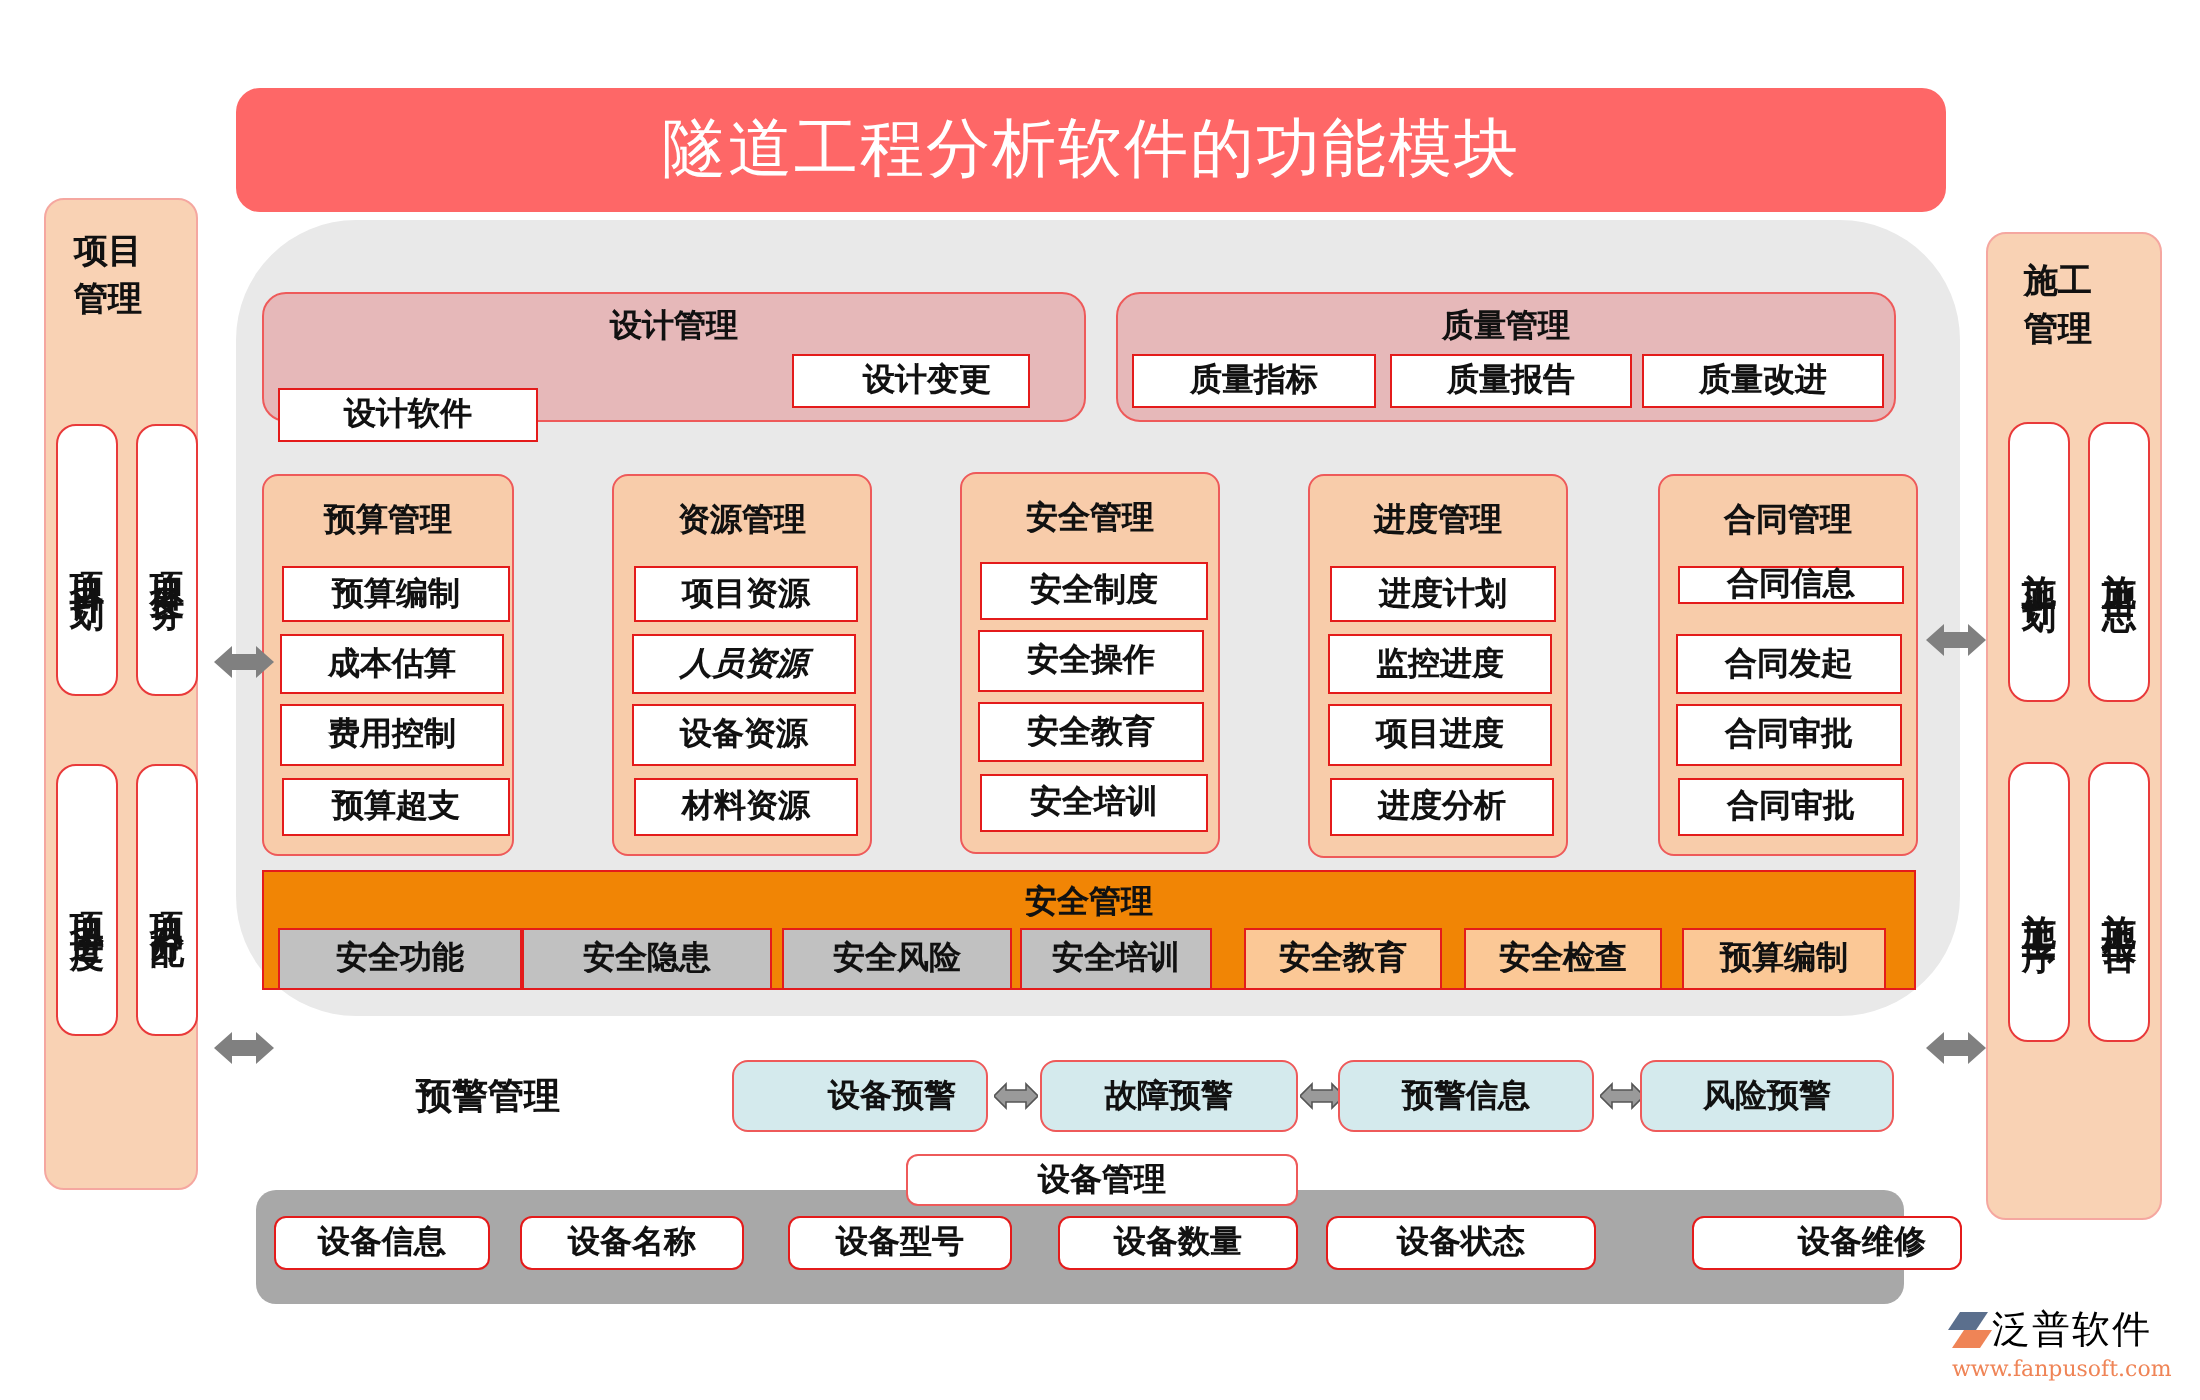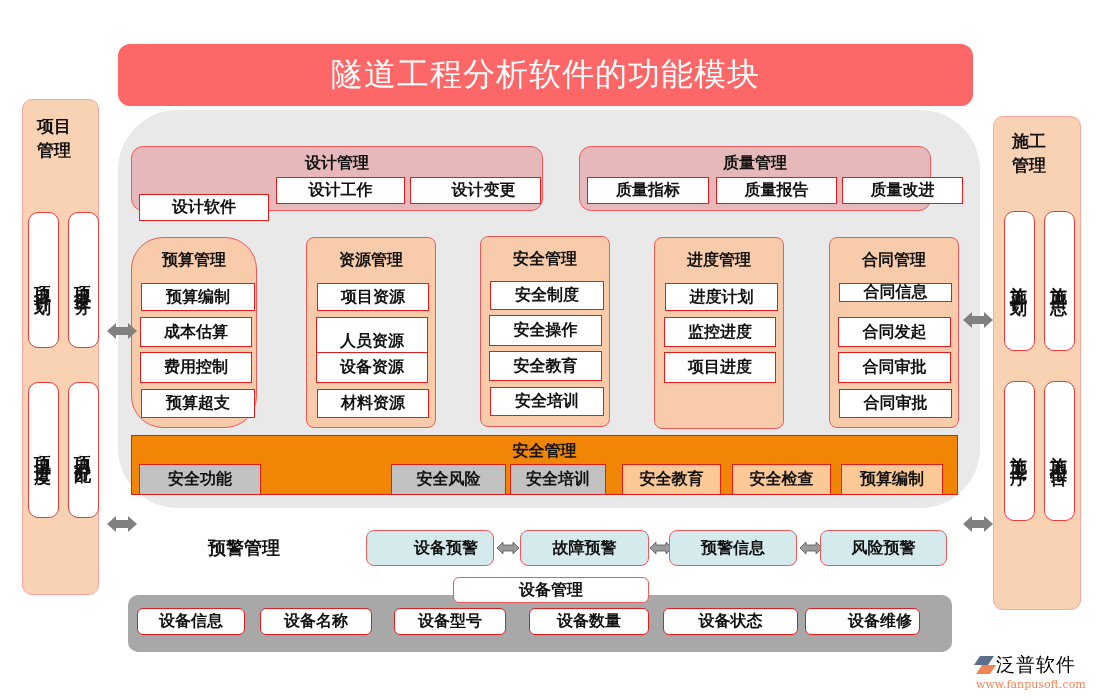--- a/index.html
+++ b/index.html
@@ -129,73 +129,74 @@
   <div class="vpill" style="left:50px; top:264px; height:140px;">
       <span>施工报告</span>
     </div>
 </div>
 
 <div class="abs center-bg"></div>
 
 <div class="abs top-group" style="left:131px; top:146px; width:412px; height:65px;">
   <div class="group-title" style="top:6px;">设计管理</div>
   <div class="box" style="left:7px; top:47px; width:130px; height:27px;">设计软件</div>
-  <div class="box" style="left:144px; top:30px; width:129px; height:27px;">设计工作</div>
-  <div class="box" style="left:278px; top:30px; width:131px; height:27px;padding-left:16px;">设计变更</div>
-</div>
-
-<div class="abs top-group" style="left:579px; top:146px; width:352px; height:65px;">
+  <div class="box" style="left:264px; top:30px; width:119px; height:27px;padding-left:16px;">设计变更</div>
+</div>
+
+<div class="abs top-group" style="left:558px; top:146px; width:390px; height:65px;">
   <div class="group-title" style="top:6px;">质量管理</div>
   <div class="box" style="left:7px; top:30px; width:122px; height:27px;">质量指标</div>
   <div class="box" style="left:136px; top:30px; width:121px; height:27px;">质量报告</div>
   <div class="box" style="left:262px; top:30px; width:121px; height:27px;">质量改进</div>
 </div>
 
-<div class="abs module" style="left:131px; top:237px; width:126px; height:191px;border-radius:32px;">
+<div class="abs module" style="left:131px; top:237px; width:126px; height:191px;">
   <div class="group-title" style="top:12px;">预算管理</div>
   <div class="box" style="left:9px; top:45px; width:114px; height:28px;">预算编制</div>
   <div class="box" style="left:8px; top:79px; width:112px; height:30px;">成本估算</div>
   <div class="box" style="left:8px; top:114px; width:112px; height:31px;">费用控制</div>
   <div class="box" style="left:9px; top:151px; width:114px; height:29px;">预算超支</div>
 </div>
 
 <div class="abs module" style="left:306px; top:237px; width:130px; height:191px;">
   <div class="group-title" style="top:12px;">资源管理</div>
   <div class="box" style="left:10px; top:45px; width:112px; height:28px;">项目资源</div>
-  <div class="box" style="left:9px; top:79px; width:112px; height:48px;">人员资源</div>
+  <div class="box" style="left:9px; top:79px; width:112px; height:30px;font-style:italic;">人员资源</div>
   <div class="box" style="left:9px; top:114px; width:112px; height:31px;">设备资源</div>
   <div class="box" style="left:10px; top:151px; width:112px; height:29px;">材料资源</div>
 </div>
 
 <div class="abs module" style="left:480px; top:236px; width:130px; height:191px;">
   <div class="group-title" style="top:12px;">安全管理</div>
   <div class="box" style="left:9px; top:44px; width:114px; height:29px;">安全制度</div>
   <div class="box" style="left:8px; top:78px; width:113px; height:31px;">安全操作</div>
   <div class="box" style="left:8px; top:114px; width:113px; height:30px;">安全教育</div>
   <div class="box" style="left:9px; top:150px; width:114px; height:29px;">安全培训</div>
 </div>
 
 <div class="abs module" style="left:654px; top:237px; width:130px; height:192px;">
   <div class="group-title" style="top:12px;">进度管理</div>
   <div class="box" style="left:10px; top:45px; width:113px; height:28px;">进度计划</div>
   <div class="box" style="left:9px; top:79px; width:112px; height:30px;">监控进度</div>
   <div class="box" style="left:9px; top:114px; width:112px; height:31px;">项目进度</div>
+  <div class="box" style="left:10px; top:151px; width:112px; height:29px;">进度分析</div>
 </div>
 
 <div class="abs module" style="left:829px; top:237px; width:130px; height:191px;">
   <div class="group-title" style="top:12px;">合同管理</div>
   <div class="box" style="left:9px; top:45px; width:113px; height:19px;">合同信息</div>
   <div class="box" style="left:8px; top:79px; width:113px; height:30px;">合同发起</div>
   <div class="box" style="left:8px; top:114px; width:113px; height:31px;">合同审批</div>
   <div class="box" style="left:9px; top:151px; width:113px; height:29px;">合同审批</div>
 </div>
 
 <div class="abs safety-bar">
   <div class="group-title" style="top:5px;">安全管理</div>
   <div class="safety-box grey" style="left:7px; width:122px;">安全功能</div>
+  <div class="safety-box grey" style="left:129px; width:125px;">安全隐患</div>
   <div class="safety-box grey" style="left:259px; width:115px;">安全风险</div>
   <div class="safety-box grey" style="left:378px; width:96px;">安全培训</div>
   <div class="safety-box peach" style="left:490px; width:99px;">安全教育</div>
   <div class="safety-box peach" style="left:600px; width:99px;">安全检查</div>
   <div class="safety-box peach" style="left:709px; width:102px;">预算编制</div>
 </div>
 
 <div class="abs warn-label">预警管理</div>
 <div class="warn-box" style="left:366px; width:128px;padding-left:32px;">设备预警</div>
 <svg class="small-arrow" style="left:497px;" viewBox="0 0 22 14">
@@ -211,21 +212,21 @@
   </svg>
 <div class="warn-box" style="left:820px; width:127px;">风险预警</div>
 
 <div class="abs equip-tab">设备管理</div>
 <div class="abs equip-bar"></div>
 <div class="equip-box" style="left:137px; width:108px;">设备信息</div>
 <div class="equip-box" style="left:260px; width:112px;">设备名称</div>
 <div class="equip-box" style="left:394px; width:112px;">设备型号</div>
 <div class="equip-box" style="left:529px; width:120px;">设备数量</div>
 <div class="equip-box" style="left:663px; width:135px;">设备状态</div>
-<div class="equip-box" style="left:805px; width:115px;padding-left:35px;">设备维修</div>
+<div class="equip-box" style="left:846px; width:135px;padding-left:35px;">设备维修</div>
 
 <svg class="big-arrow" style="left:107px; top:322px;" viewBox="0 0 30 18">
     <polygon points="0,9 9,1 9,5 21,5 21,1 30,9 21,17 21,13 9,13 9,17" fill="#808080"></polygon>
   </svg>
 <svg class="big-arrow" style="left:107px; top:515px;" viewBox="0 0 30 18">
     <polygon points="0,9 9,1 9,5 21,5 21,1 30,9 21,17 21,13 9,13 9,17" fill="#808080"></polygon>
   </svg>
 <svg class="big-arrow" style="left:963px; top:311px;" viewBox="0 0 30 18">
     <polygon points="0,9 9,1 9,5 21,5 21,1 30,9 21,17 21,13 9,13 9,17" fill="#808080"></polygon>
   </svg>

